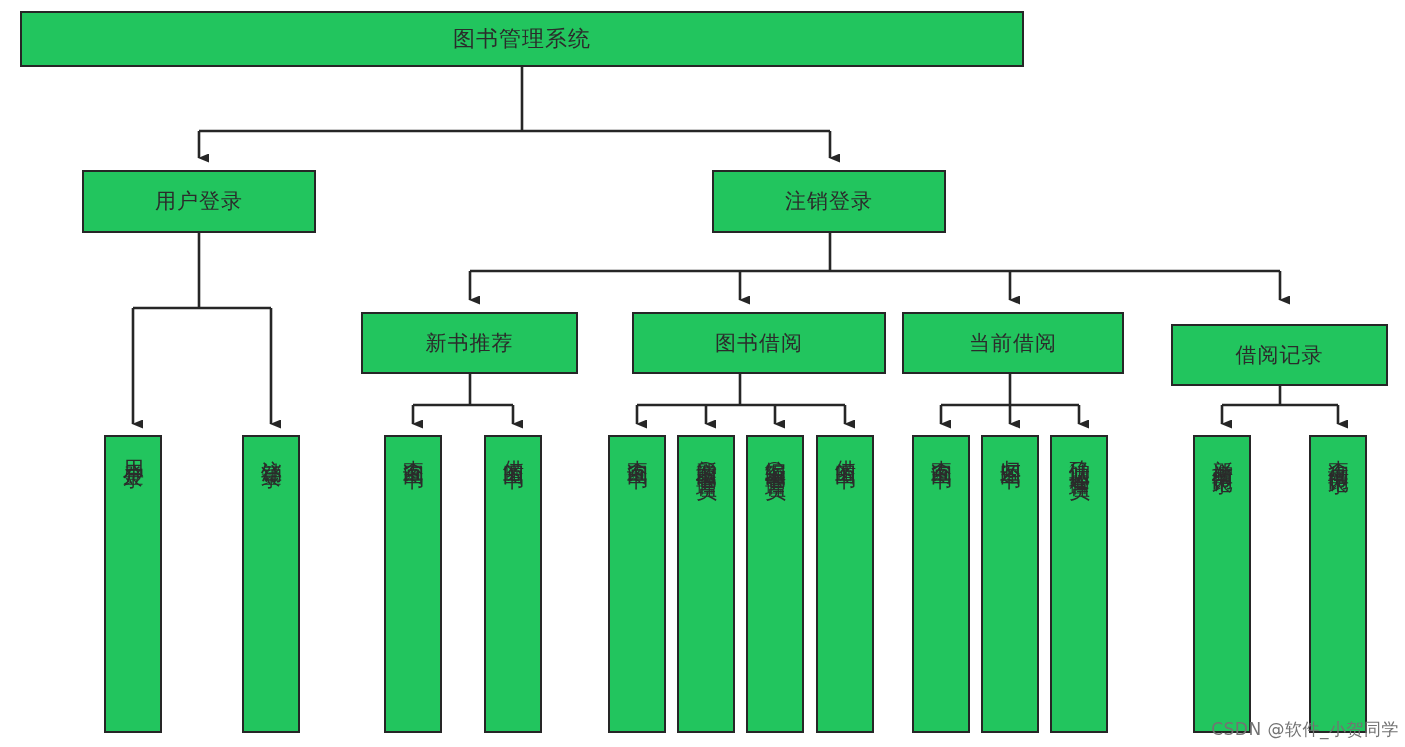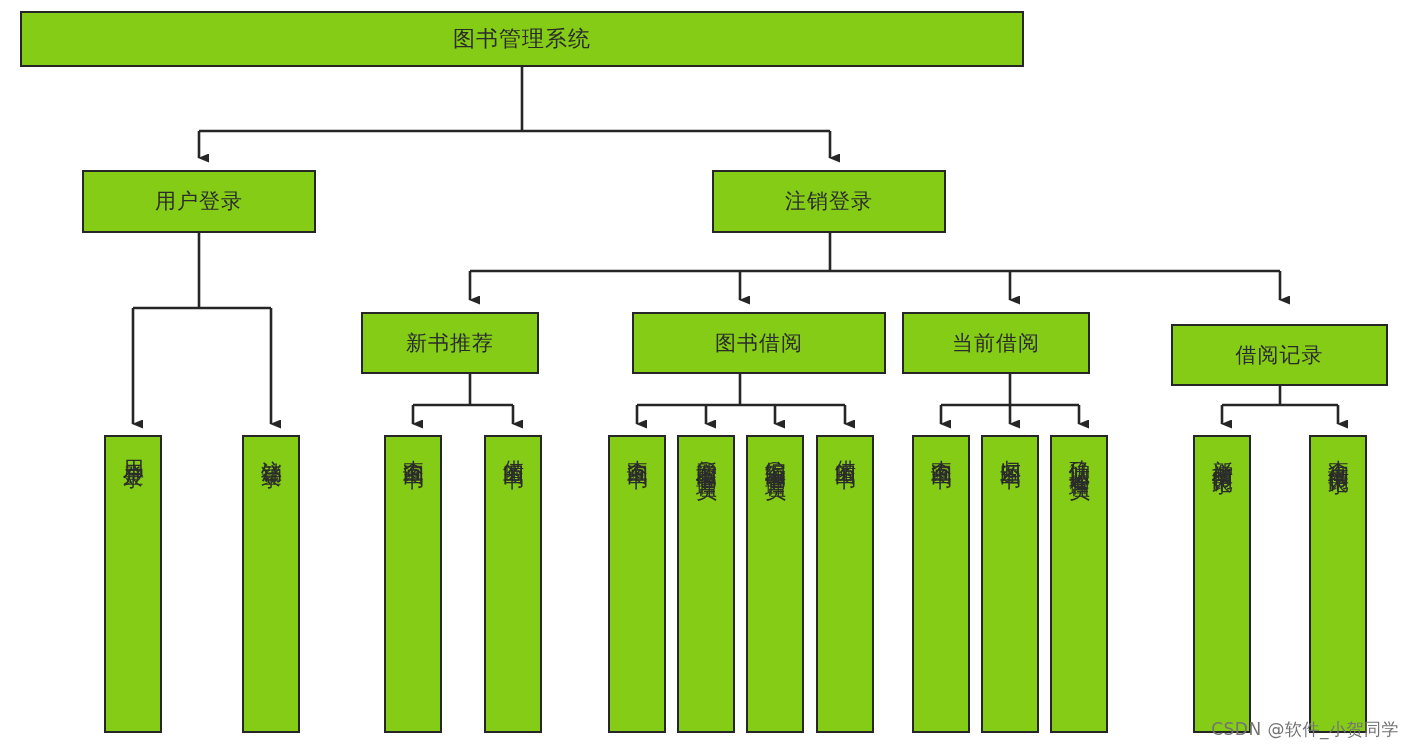--- a/index.html
+++ b/index.html
@@ -10,21 +10,21 @@
     font-family:"DejaVu Sans","Liberation Sans",sans-serif;
     overflow:hidden;
   }
   #canvas{position:relative;width:1405px;height:747px;}
 
   svg#links{position:absolute;left:0;top:0;width:1405px;height:747px;pointer-events:none;}
 
   .node{
     position:absolute;
     box-sizing:border-box;
-    background:#84cc16;
+    background:#22c55e;
     border:2px solid #262626;
     display:flex;
     align-items:center;
     justify-content:center;
     color:#2b2b2b;
   }
   .node .lbl{
     display:block;
     text-align:center;
     line-height:1.18;
@@ -119,27 +119,27 @@
     <span class="lbl">图书管理系统</span>
   </div>
 
   <div class="node h" style="left:82px;top:170px;width:234px;height:63px;">
     <span class="lbl">用户登录</span>
   </div>
   <div class="node h" style="left:712px;top:170px;width:234px;height:63px;">
     <span class="lbl">注销登录</span>
   </div>
 
-  <div class="node h" style="left:361px;top:312px;width:178px;height:62px;font-family:Liberation Serif, serif;">
+  <div class="node h" style="left:361px;top:312px;width:217px;height:62px;font-family:Liberation Serif, serif;">
     <span class="lbl">新书推荐</span>
   </div>
   <div class="node h" style="left:632px;top:312px;width:254px;height:62px;">
     <span class="lbl">图书借阅</span>
   </div>
-  <div class="node h" style="left:902px;top:312px;width:188px;height:62px;justify-content:center;">
+  <div class="node h" style="left:902px;top:312px;width:222px;height:62px;justify-content:center;">
     <span class="lbl">当前借阅</span>
   </div>
   <div class="node h" style="left:1171px;top:324px;width:217px;height:62px;">
     <span class="lbl">借阅记录</span>
   </div>
 
   <div class="node v" style="left:104px;top:435px;width:58px;height:298px;">
     <span class="lbl">用户登录</span>
   </div>
   <div class="node v" style="left:242px;top:435px;width:58px;height:298px;">

